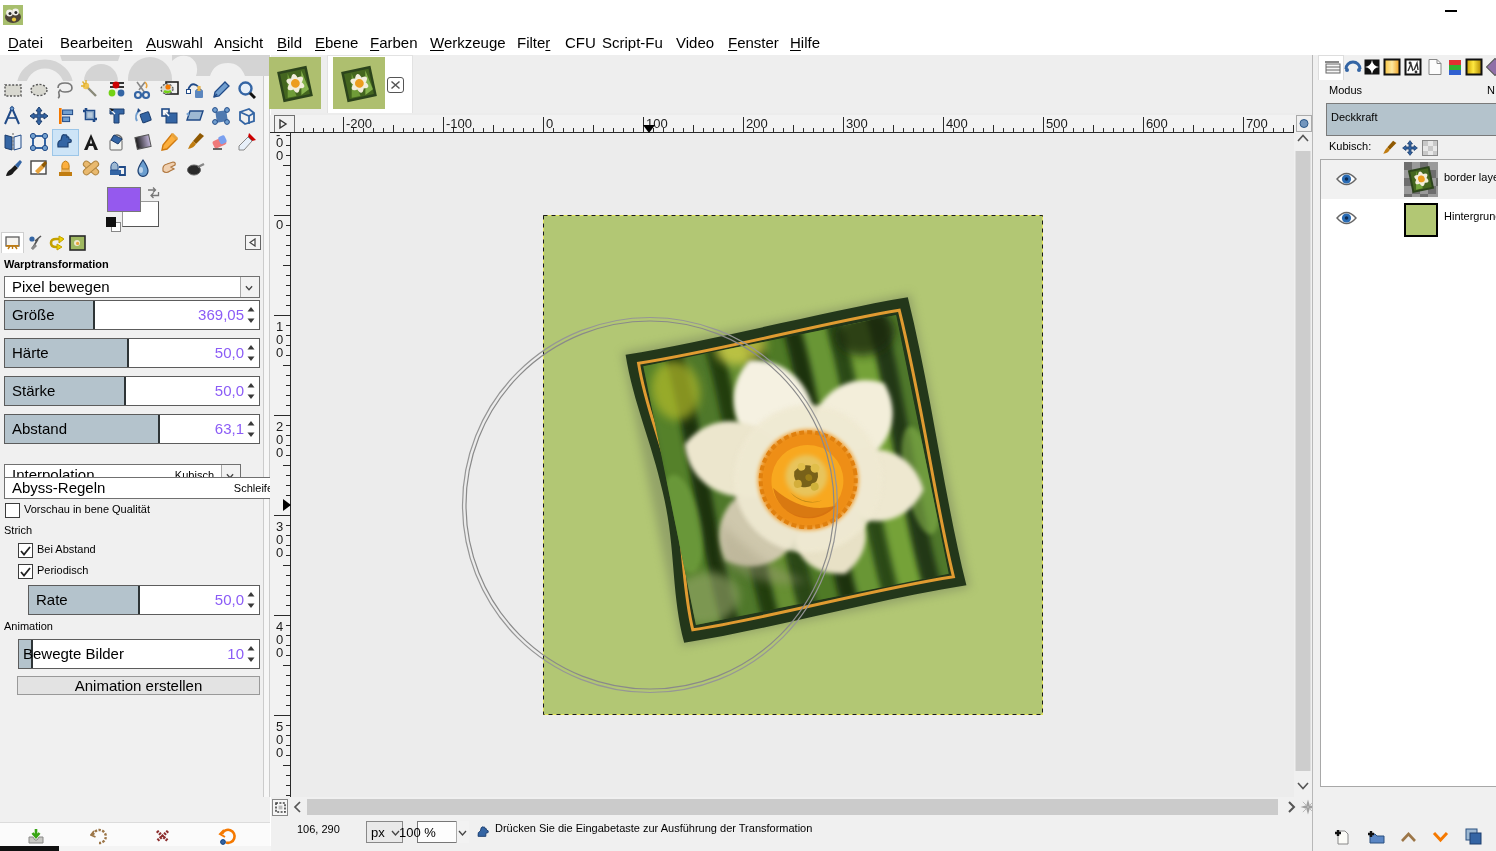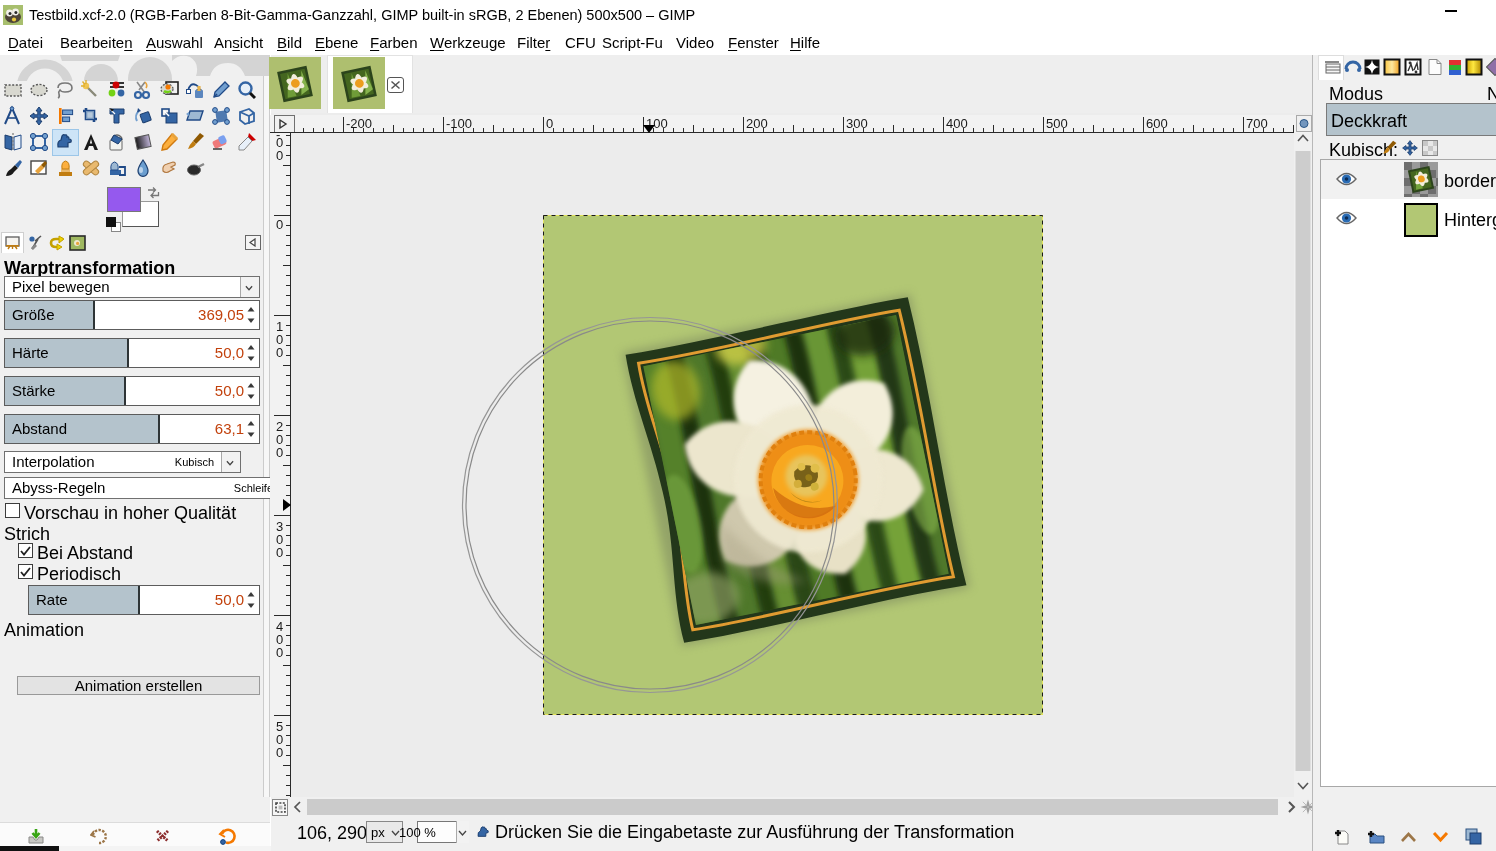--- a/index.html
+++ b/index.html
@@ -2,43 +2,42 @@
 <html><head><meta charset="utf-8"><style>
 *{margin:0;padding:0;box-sizing:border-box}
 html,body{width:1496px;height:851px;overflow:hidden;background:#fff;font-family:"Liberation Sans",sans-serif}
 .abs{position:absolute}
 #win{position:absolute;left:0;top:0;width:1496px;height:851px}
 .menu-item{position:absolute;top:34px;font-size:15px;color:#000;white-space:nowrap}
 .menu-item u{text-underline-offset:2px}
 .ss{position:absolute;background:#fff;border:1px solid #5c5c5c}
 .ssfill{position:absolute;left:0;top:0;bottom:0;background:#b4c3cc;border-right:2px solid #2e3436}
 .sslab{position:absolute;left:11px;font-size:15px;color:#000;top:50%;transform:translateY(-54%)}
-.ssval{position:absolute;right:15px;font-size:15px;color:#c2410c;top:50%;transform:translateY(-54%)}
+.ssval{position:absolute;right:15px;font-size:15px;color:#8b5cf6;top:50%;transform:translateY(-54%)}
 .dd{position:absolute;background:#fff;border:1px solid #707070}
 .ddl{position:absolute;left:7px;font-size:15px;top:50%;transform:translateY(-54%)}
 .ddv{position:absolute;right:26px;font-size:11px;top:50%;transform:translateY(-54%)}
 .ddb{position:absolute;right:0;top:0;bottom:0;width:19px;border-left:1px solid #a8a8a8;background:#f2f2f2}
 .chev{position:absolute;left:4px;top:7px;width:8px;height:8px}
 .cb{position:absolute;width:15px;height:15px;background:#fff;border:1px solid #3c3c3c}
-.lab{position:absolute;font-size:18px;color:#000;white-space:nowrap}
+.lab{position:absolute;font-size:11px;color:#000;white-space:nowrap}
 .spin{position:absolute;right:1px;top:1px;width:14px;height:26px}
 </style></head><body>
 <div id="win">
 
 <div class="abs" style="left:0;top:0;width:1496px;height:31px;background:#fff"></div>
 <svg class="abs" style="left:3px;top:5px" width="20" height="20" viewBox="0 0 20 20">
  <rect x="0" y="0" width="20" height="20" fill="#a8bf6e"></rect>
  <ellipse cx="10" cy="12" rx="8" ry="6" fill="#4d4438"></ellipse>
  <circle cx="6.5" cy="8" r="3.4" fill="#f2f0ea"></circle>
       <circle cx="12.5" cy="7" r="3.4" fill="#f2f0ea"></circle>
  <circle cx="7" cy="8.4" r="1.5" fill="#2a2a2a"></circle>
       <circle cx="12.9" cy="7.4" r="1.5" fill="#2a2a2a"></circle>
  <circle cx="11" cy="14.5" r="2.1" fill="#e8c83c"></circle>
 </svg>
-<div class="abs" style="left:29px;top:7px;font-size:14.5px;color:#000;white-space:nowrap">Testbild.xcf-2.0 (RGB-Farben 8-Bit-Gamma-Ganzzahl, GIMP built-in sRGB, 2 Ebenen) 500x500 – GIMP</div>
 <div class="abs" style="left:1445px;top:10px;width:12px;height:2px;background:#000"></div>
 <div class="abs" style="left:0;top:31px;width:1496px;height:24px;background:#fff"></div>
 <div class="menu-item" style="left:8px"><u>D</u>atei</div>
 <div class="menu-item" style="left:60px">Bearbeite<u>n</u></div>
 <div class="menu-item" style="left:146px"><u>A</u>uswahl</div>
 <div class="menu-item" style="left:214px">An<u>s</u>icht</div>
 <div class="menu-item" style="left:277px"><u>B</u>ild</div>
 <div class="menu-item" style="left:315px"><u>E</u>bene</div>
 <div class="menu-item" style="left:370px"><u>F</u>arben</div>
 <div class="menu-item" style="left:430px"><u>W</u>erkzeuge</div>
@@ -316,59 +315,68 @@
 </div>
 <div class="ss" style="left:4px;top:414px;width:256px;height:30px">
  <div class="ssfill" style="width:155px"></div>
  <div class="sslab" style="left:7px">Abstand</div>
       <div class="ssval">63,1</div>
  <svg class="spin" width="14" height="26" viewBox="0 0 14 26">
         <path d="M3.5 9.5 L7 5 L10.5 9.5 Z" fill="#3a3a3a"></path>
         <path d="M3.5 16.5 L7 21 L10.5 16.5 Z" fill="#3a3a3a"></path>
       </svg>
 </div>
-<div class="dd" style="left:4px;top:451px;width:237px;height:22px">
+<div class="dd" style="left:4px;top:464px;width:237px;height:22px">
  <div class="ddl">Interpolation</div>
       <div class="ddv">Kubisch</div>
       <div class="ddb">
         <svg class="chev" width="9" height="8" viewBox="0 0 9 8">
           <path d="M1 2 L4.5 6 L8 2" fill="none" stroke="#444" stroke-width="1.4"></path>
         </svg>
       </div>
 </div>
 <div class="dd" style="left:4px;top:477px;width:296px;height:22px">
  <div class="ddl">Abyss-Regeln</div>
       <div class="ddv">Schleife</div>
       <div class="ddb">
         <svg class="chev" width="9" height="8" viewBox="0 0 9 8">
           <path d="M1 2 L4.5 6 L8 2" fill="none" stroke="#444" stroke-width="1.4"></path>
         </svg>
       </div>
 </div>
 <div class="cb" style="left:5px;top:503px"></div>
-    <div class="lab" style="left:24px;top:503px">Vorschau in hoher Qualität</div>
+    <div class="lab" style="left:24px;top:503px">Vorschau in bene Qualität</div>
 <div class="lab" style="left:4px;top:524px">Strich</div>
 <div class="cb" style="left:18px;top:543px"><svg width="13" height="13" viewBox="0 0 13 13">
         <path d="M2 6 L5 9.5 L11 2" fill="none" stroke="#222" stroke-width="1.8"></path>
       </svg></div>
     <div class="lab" style="left:37px;top:543px">Bei Abstand</div>
 <div class="cb" style="left:18px;top:564px"><svg width="13" height="13" viewBox="0 0 13 13">
         <path d="M2 6 L5 9.5 L11 2" fill="none" stroke="#222" stroke-width="1.8"></path>
       </svg></div>
     <div class="lab" style="left:37px;top:564px">Periodisch</div>
 <div class="ss" style="left:28px;top:585px;width:232px;height:30px">
  <div class="ssfill" style="width:111px"></div>
  <div class="sslab" style="left:7px">Rate</div>
       <div class="ssval">50,0</div>
  <svg class="spin" width="14" height="26" viewBox="0 0 14 26">
         <path d="M3.5 9.5 L7 5 L10.5 9.5 Z" fill="#3a3a3a"></path>
         <path d="M3.5 16.5 L7 21 L10.5 16.5 Z" fill="#3a3a3a"></path>
       </svg>
 </div>
 <div class="lab" style="left:4px;top:620px">Animation</div>
+<div class="ss" style="left:18px;top:639px;width:242px;height:30px">
+ <div class="ssfill" style="width:14px"></div>
+ <div class="sslab" style="left:4px">Bewegte Bilder</div>
+      <div class="ssval">10</div>
+ <svg class="spin" width="14" height="26" viewBox="0 0 14 26">
+        <path d="M3.5 9.5 L7 5 L10.5 9.5 Z" fill="#3a3a3a"></path>
+        <path d="M3.5 16.5 L7 21 L10.5 16.5 Z" fill="#3a3a3a"></path>
+      </svg>
+</div>
 <div class="abs" style="left:17px;top:676px;width:243px;height:19px;background:#e3e3e3;border:1px solid #999;font-size:15px;text-align:center;line-height:17px">Animation erstellen</div>
 
 <div class="abs" style="left:0;top:822px;width:270px;height:24px;background:#fbfbfb;border-top:1px solid #dcdcdc"></div>
 <svg class="abs" style="left:27px;top:828px" width="18" height="17" viewBox="0 0 18 17">
  <path d="M9 1 L9 8 M5.5 5 L9 9 L12.5 5" stroke="#39a515" stroke-width="2.6" fill="none"></path>
  <path d="M2 9 L2 15 L16 15 L16 9 L12 9 L10 12 L8 12 L6 9 Z" fill="#c8c8c4" stroke="#8a8a88"></path>
 </svg>
 <svg class="abs" style="left:90px;top:828px" width="18" height="17" viewBox="0 0 18 17">
  <path d="M4 3 L1 7 L5.5 9" fill="none" stroke="#9c7648" stroke-width="1.8"></path>
  <path d="M3 7 a6.5 6.5 0 1 1 6 8" fill="none" stroke="#9c7648" stroke-width="2.4" stroke-dasharray="2.4 1.4"></path>

